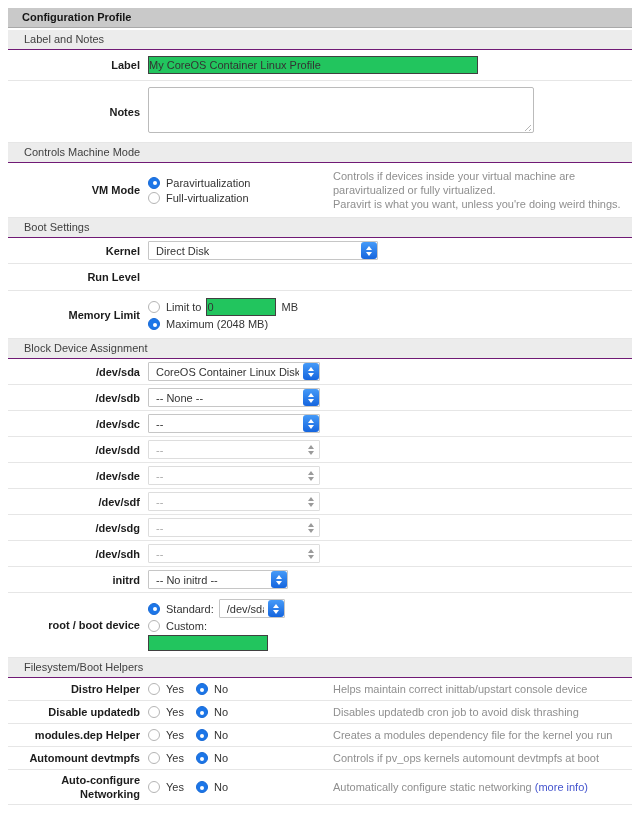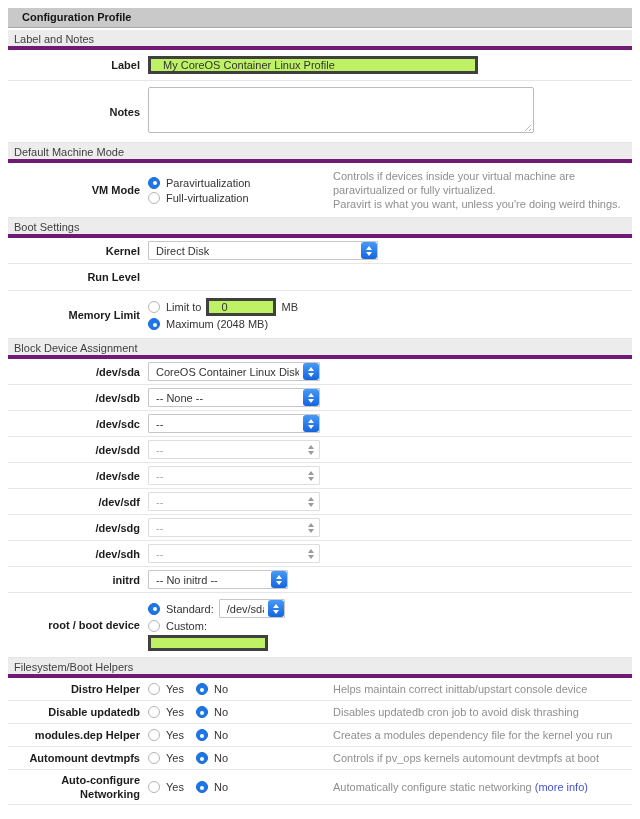--- a/index.html
+++ b/index.html
@@ -11,41 +11,41 @@
   }
   .page { padding:8px; }
 
   
   .header-bar {
     background:#c9c9c9; border-bottom:1px solid #a9a9a9;
     height:20px; line-height:19px; padding-left:14px;
     font-weight:bold; color:#151515; margin-bottom:2px;
   }
   .section-bar {
-    background:#ececec; border-bottom:4px solid #701a75;
-    height:20px; line-height:19px; padding-left:6px; color:#3f3f3f;
+    background:#ececec; border-bottom:1px solid #701a75;
+    height:20px; line-height:19px; padding-left:16px; color:#3f3f3f;
   }
 
   
   .row { display:flex; align-items:center; border-bottom:1px solid #e6e6e6; padding:6px 0; }
   .row.tight { padding:3px 0; }
   .row-label {
     width:140px; flex-shrink:0; text-align:right; padding-right:8px;
     font-weight:bold; color:#1c1c1c;
   }
   .row-label.wrap { padding-left:48px; }
   .row-field { flex:1 1 auto; min-width:0; }
   .row-help { width:300px; flex-shrink:0; color:#8f8f8f; padding-right:4px; }
   .row-help a { color:#4353cd; text-decoration:none; }
   .field-col { width:185px; flex-shrink:0; }
 
   
   .text-input {
     font-family:inherit; font-size:11px; color:#333;
-    border:3px solid #404040; background:#bef264; height:18px; padding:0 12px;
+    border:1px solid #404040; background:#22c55e; height:18px; padding:0 0;
   }
   .label-input { width:330px; }
   .mem-input { width:70px; margin:0 5px; }
   .custom-input { width:120px; height:16px; }
   .ta-wrap { position:relative; display:inline-block; }
   textarea.notes {
     font-family:inherit; font-size:11px; color:#333;
     border:1px solid #bbb; border-radius:2px; background:#fff;
     width:386px; height:46px; resize:none; padding:2px 4px;
   }
@@ -119,21 +119,21 @@
   <div class="row">
     <div class="row-label">Notes</div>
     <div class="row-field">
       <span class="ta-wrap">
         <textarea class="notes" style=""></textarea>
         <span class="grabber"></span>
       </span>
     </div>
   </div>
 
-  <div class="section-bar">Default Machine Mode</div>
+  <div class="section-bar">Controls Machine Mode</div>
 
   <div class="row">
     <div class="row-label">VM Mode</div>
     <div class="field-col">
       <div class="opt">
         <span class="radio checked"></span>
         <span class="opt-label">Paravirtualization</span>
       </div>
       <div class="opt">
         <span class="radio"></span>

